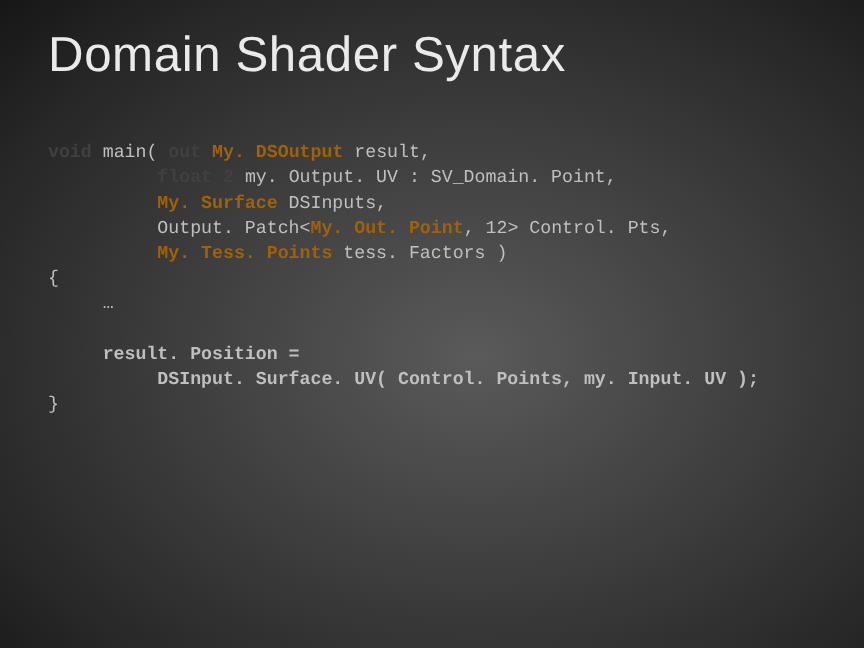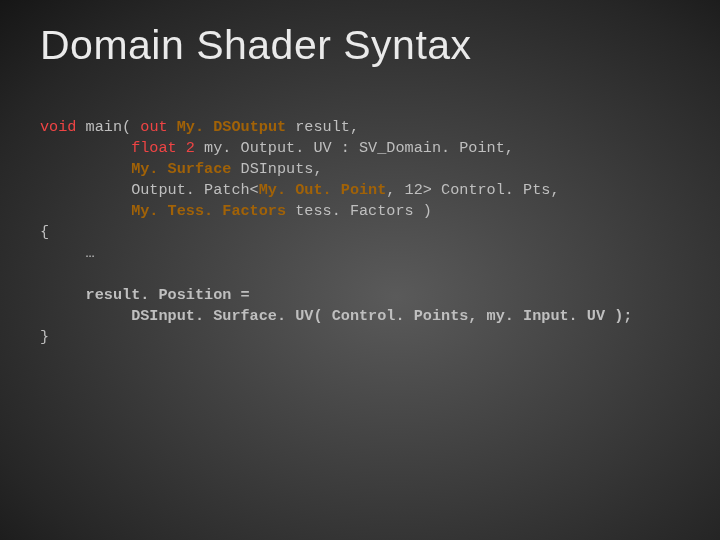--- a/index.html
+++ b/index.html
@@ -1,33 +1,33 @@
 <!DOCTYPE html>
 <html><head>
 <meta charset="utf-8">
 <style>
 html,body{margin:0;padding:0;width:720px;height:540px;background:radial-gradient(ellipse at 55% 55%,#5a5a5a 0%,#3d3d3d 45%,#262626 80%,#161616 100%);font-family:Arial,Helvetica,sans-serif;overflow:hidden}
 .slide{width:720px;height:540px;box-sizing:border-box;padding:22px 30px 0 40px}
 .title{color:#eaeaea;font-size:41px;font-weight:400;letter-spacing:0.5px;margin:0 0 48px 0}
 pre.code{margin:0;font-family:"Courier New",Courier,monospace;font-size:15.2px;line-height:21px;color:#bfbfbf;white-space:pre}
-.kw{color:#ef4444;font-weight:normal}
+.kw{color:#404040;font-weight:bold}
 .ty{color:#a16207;font-weight:bold}
 .bold{font-weight:bold}
 .el{color:#bfbfbf}
 </style>
 </head>
 <body>
 
 <div class="slide">
   <h1 class="title">Domain Shader Syntax</h1>
 
   <pre class="code"><span class="kw">void</span><span> main( </span><span class="kw">out </span><span class="ty">My. DSOutput</span><span> result,</span>
 <span>          </span><span class="kw">float 2</span><span> my. Output. UV : SV_Domain. Point,</span>
 <span>          </span><span class="ty">My. Surface</span><span> DSInputs,</span>
 <span>          Output. Patch&lt;</span><span class="ty">My. Out. Point</span><span>, 12&gt; Control. Pts,</span>
-<span>          </span><span class="ty">My. Tess. Factors</span><span> tess. Factors )</span>
+<span>          </span><span class="ty">My. Tess. Points</span><span> tess. Factors )</span>
 <span>{</span>
 <span class="el">     …</span>
 
 <span class="bold">     result. Position =</span>
 <span class="bold">          DSInput. Surface. UV( Control. Points, my. Input. UV );</span>
 <span>}</span></pre>
 </div>
 
 </body></html>

